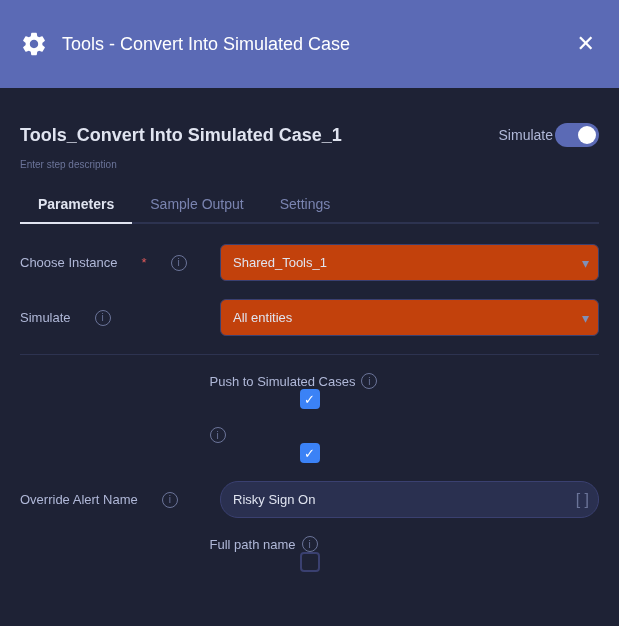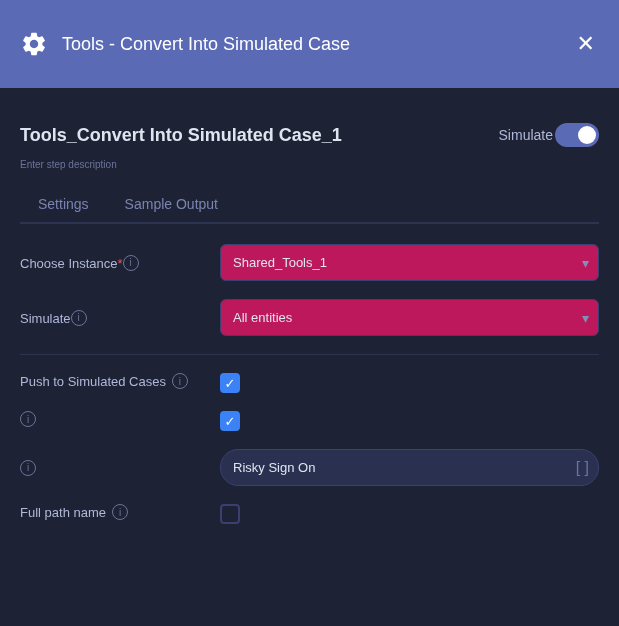--- a/index.html
+++ b/index.html
@@ -135,22 +135,22 @@
     .param-row {
       display: flex;
       align-items: center;
       margin-bottom: 18px;
     }
     .param-label {
       width: 200px;
       font-size: 13px;
       color: #b0b8d8;
       display: flex;
-      align-items: flex-end;
-      gap: 0;
+      align-items: center;
+      gap: 24px;
       flex-shrink: 0;
     }
     .param-label .required {
       color: #e05a5a;
     }
     .info-icon {
       width: 16px;
       height: 16px;
       border-radius: 50%;
       border: 1.5px solid #6b7499;
@@ -163,21 +163,21 @@
       cursor: pointer;
     }
 
     
     .select-wrap {
       flex: 1;
       position: relative;
     }
     .select-field {
       width: 100%;
-      background: #be185d;
+      background: #c2410c;
       border: 1px solid #3a4070;
       border-radius: 6px;
       color: #e0e4f0;
       font-size: 13px;
       padding: 10px 36px 10px 12px;
       appearance: none;
       cursor: pointer;
       outline: none;
     }
     .select-field option { background: #2a3050; }
@@ -194,22 +194,23 @@
     
     .divider {
       border: none;
       border-top: 1px solid #2d3350;
       margin: 8px 0 18px 0;
     }
 
     
     .checkbox-row {
       display: flex;
-      align-items: flex-start;
+      align-items: center;
       margin-bottom: 18px;
+      flex-direction: column;
     }
     .checkbox-label {
       width: 200px;
       font-size: 13px;
       color: #b0b8d8;
       display: flex;
       align-items: center;
       gap: 6px;
       flex-shrink: 0;
     }
@@ -288,22 +289,23 @@
         <div class="toggle-track on">
           <div class="toggle-knob"></div>
         </div>
       </div>
     </div>
   </div>
 
   <div class="step-desc">Enter step description</div>
 
   <div class="tabs">
+    <div class="tab active">Parameters</div>
+    <div class="tab">Sample Output</div>
     <div class="tab">Settings</div>
-    <div class="tab">Sample Output</div>
   </div>
 
   <div class="params">
 
     <div class="param-row">
       <div class="param-label">
         <span>Choose Instance</span>
         <span class="required">*</span>
         <span class="info-icon">i</span>
       </div>
@@ -344,20 +346,21 @@
       <div class="checkbox-label">
         <span class="info-icon">i</span>
       </div>
       <div class="checkbox-input checked">
         <span class="checkmark">✓</span>
       </div>
     </div>
 
     <div class="param-row">
       <div class="param-label">
+        <span>Override Alert Name</span>
         <span class="info-icon">i</span>
       </div>
       <div class="text-input-wrap">
         <input class="text-input" type="text" value="Risky Sign On" style="">
         <span class="bracket-icon">[ ]</span>
       </div>
     </div>
 
     <div class="checkbox-row">
       <div class="checkbox-label">

